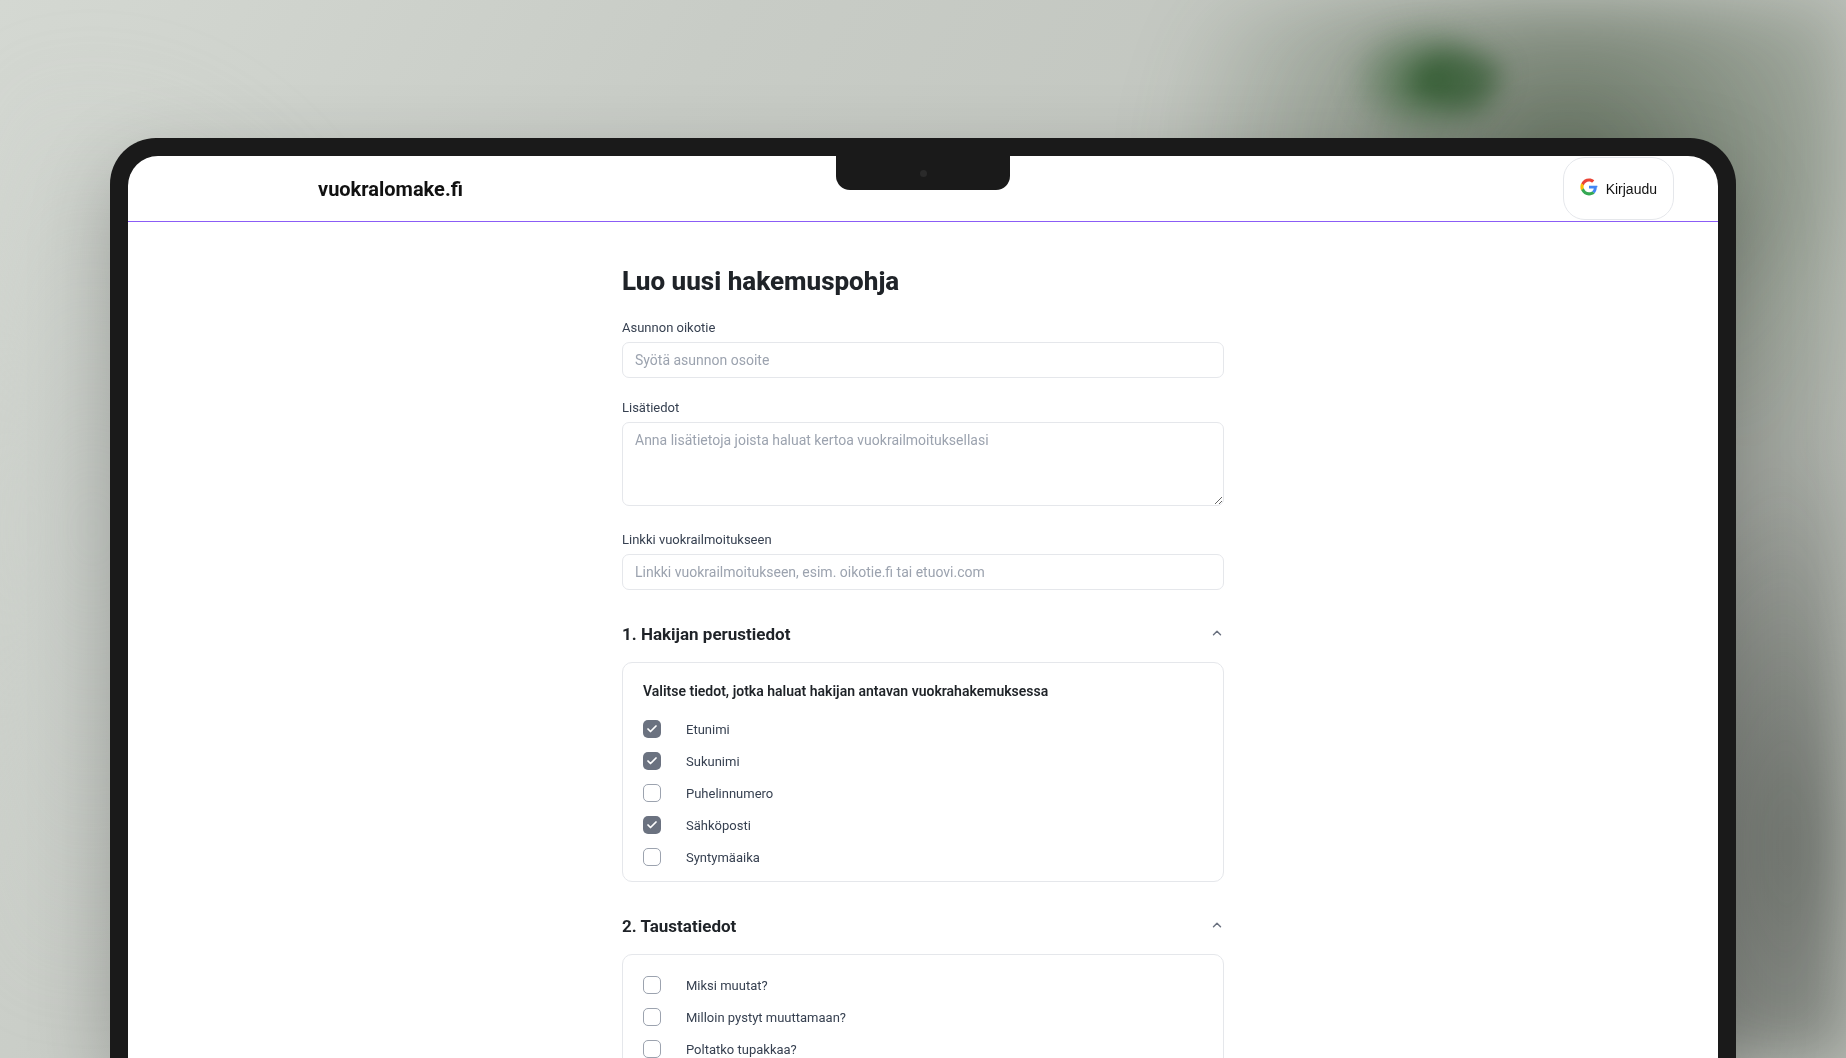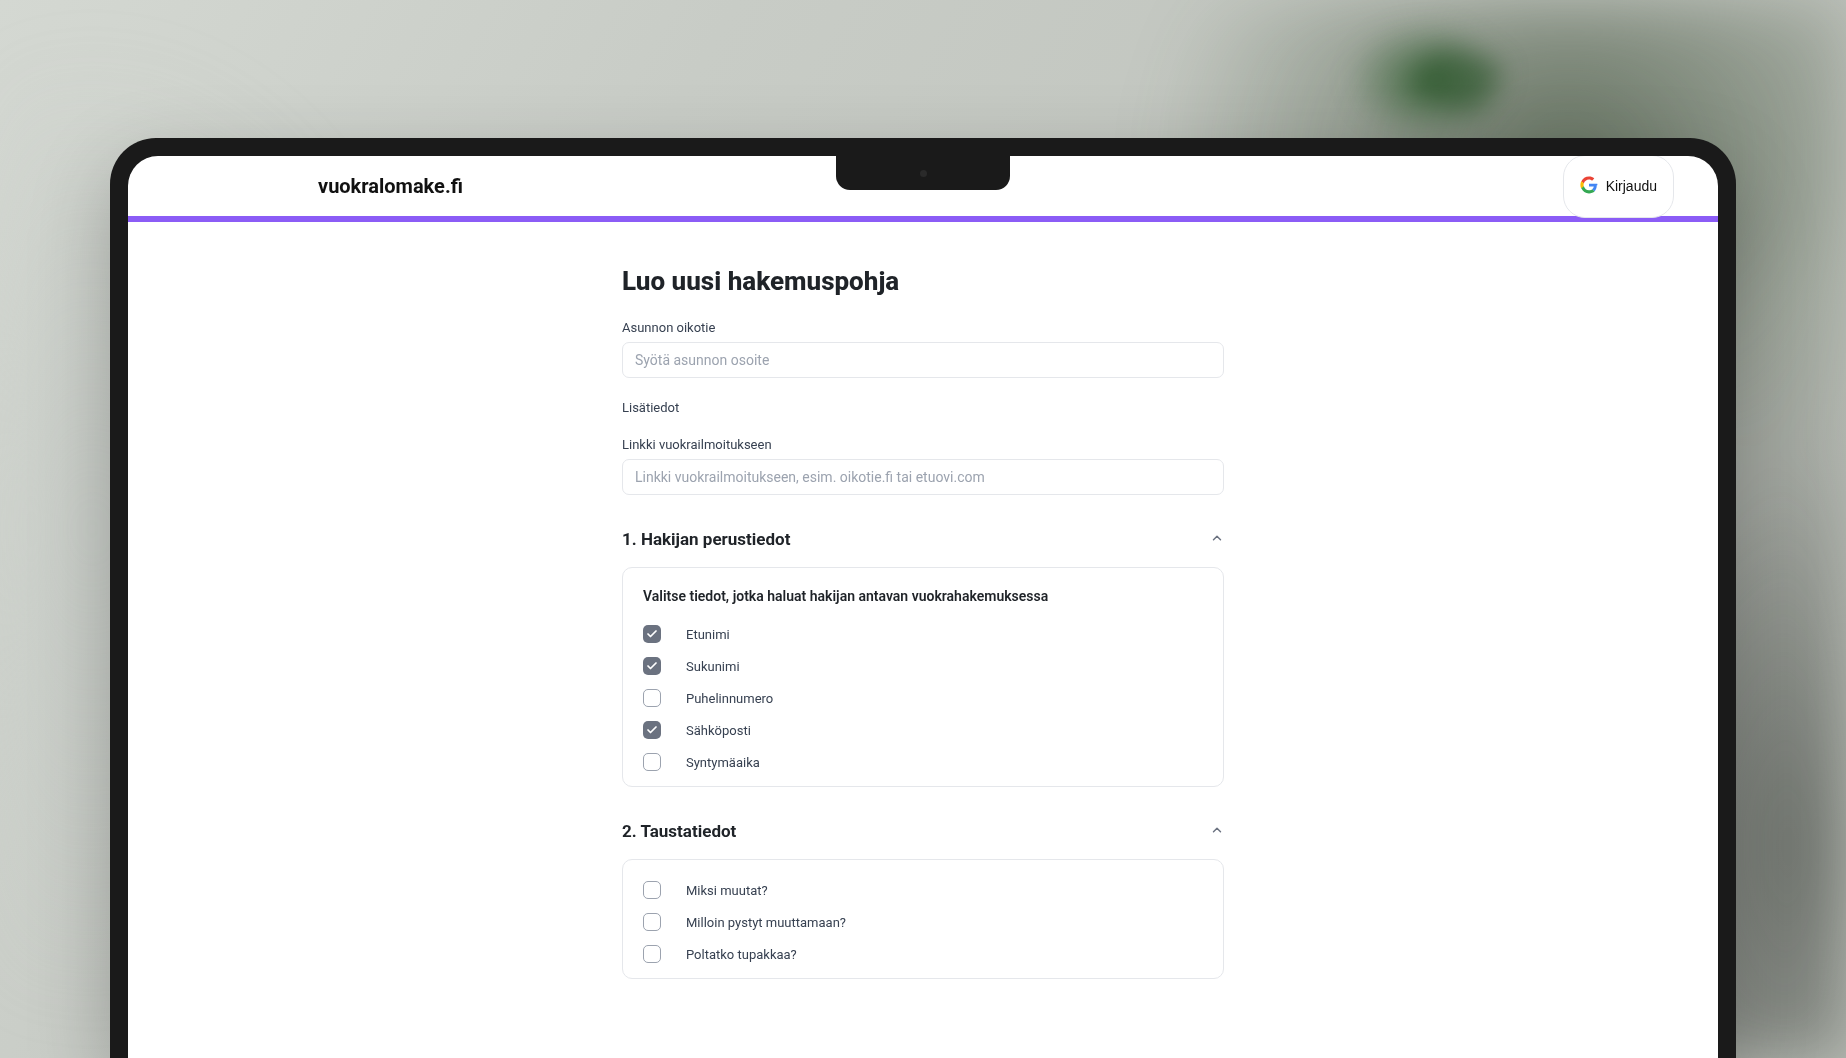--- a/index.html
+++ b/index.html
@@ -88,21 +88,21 @@
 
     .cam {
       width: 7px;
       height: 7px;
       border-radius: 50%;
       background: #2a2a2a;
     }
 
     .header {
       height: 66px;
-      border-bottom: 6px solid #8b5cf6;
+      border-bottom: 1px solid #8b5cf6;
       display: flex;
       align-items: center;
       justify-content: space-between;
       padding: 0 44px;
     }
 
     .logo {
       font-weight: 700;
       font-size: 20px;
       color: #111;
@@ -284,20 +284,21 @@
       <div class="form-col">
         <h1 class="page-title">Luo uusi hakemuspohja</h1>
 
         <div class="field">
           <label class="field-label">Asunnon oikotie</label>
           <input class="text-input" placeholder="Syötä asunnon osoite" style="">
         </div>
 
         <div class="field">
           <label class="field-label">Lisätiedot</label>
+          <textarea class="textarea-input" placeholder="Anna lisätietoja joista haluat kertoa vuokrailmoituksellasi" style=""></textarea>
         </div>
 
         <div class="field">
           <label class="field-label">Linkki vuokrailmoitukseen</label>
           <input class="text-input" placeholder="Linkki vuokrailmoitukseen, esim. oikotie.fi tai etuovi.com" style="">
         </div>
 
         <div class="section-header">
           <div class="section-title">1. Hakijan perustiedot</div>
           <span>

